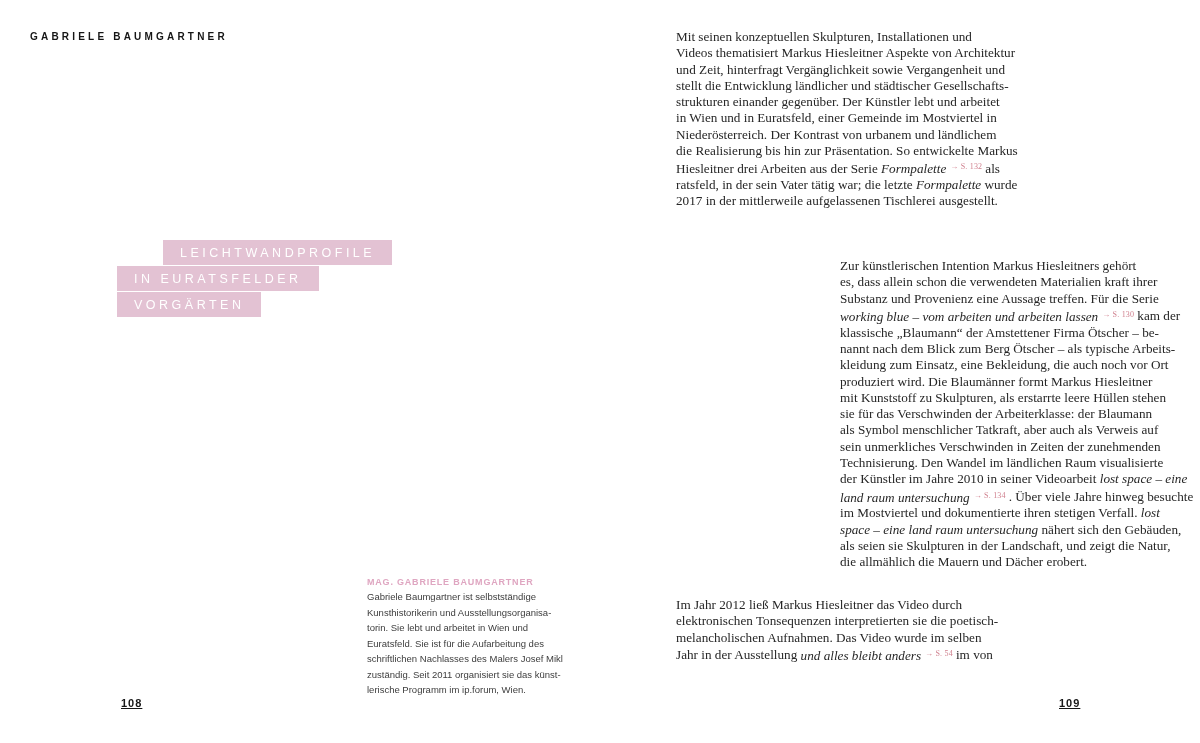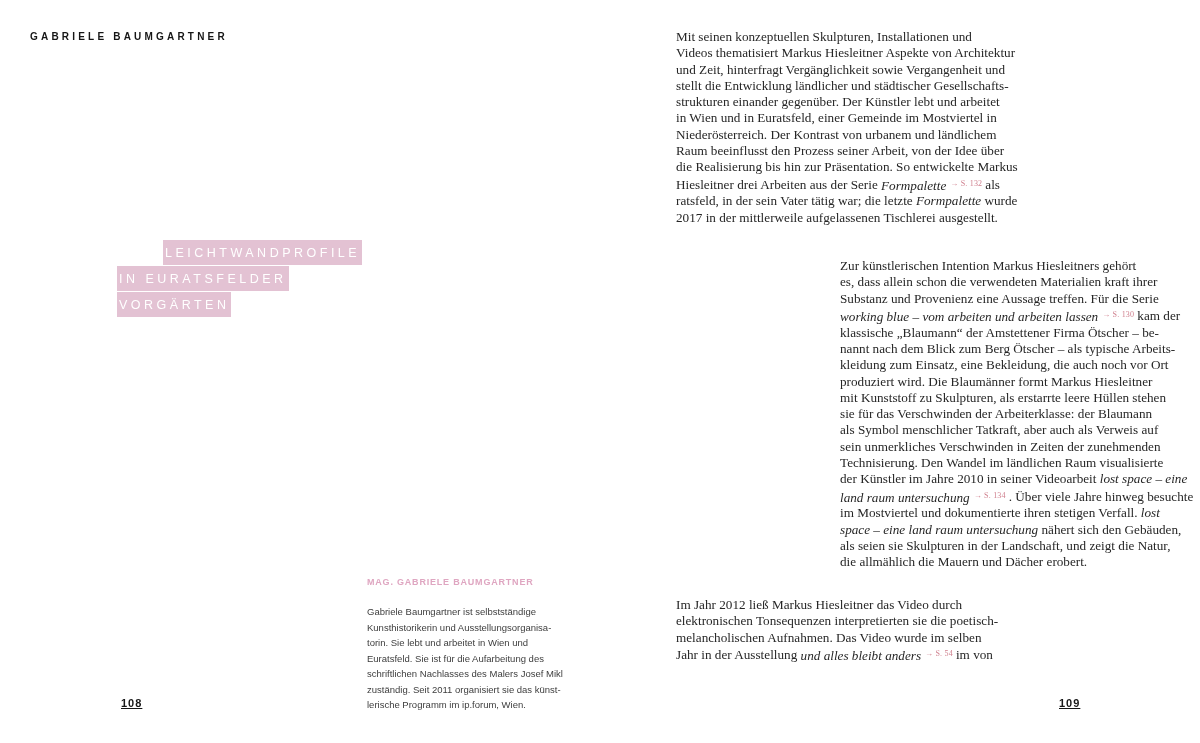--- a/index.html
+++ b/index.html
@@ -25,30 +25,30 @@
     font-size:10px;letter-spacing:3.2px;color:#161616;white-space:nowrap;
   }
 
   
   .title-block{left:117px;top:240px;}
   .title-block .line{
     display:block;width:max-content;
     background:var(--title-block-bg);color:var(--title-text);
     font-family:"Liberation Sans", sans-serif;
     font-size:12.5px;letter-spacing:3.5px;
-    height:25px;line-height:26px;padding:0 2px;
+    height:25px;line-height:26px;padding:0 17px;
     margin-bottom:1px;white-space:nowrap;
   }
   .title-block .line:first-child{margin-left:46px;}
 
   
   .bio{left:367px;top:577px;width:225px;font-family:"Liberation Sans", sans-serif;}
   .bio-heading{
     color:var(--bio-heading);font-weight:bold;font-size:9px;
-    letter-spacing:0.8px;margin-bottom:17px;white-space:nowrap;
+    letter-spacing:0.8px;margin-bottom:2px;white-space:nowrap;
   }
   .bio-lines .line{
     font-size:9.5px;color:#3d3d3d;line-height:15.5px;white-space:nowrap;
   }
 
   
   .para{font-size:13.2px;color:var(--body-text);}
   .para .line{line-height:16.3px;white-space:nowrap;}
   .para-1{left:676px;top:29px;}
   .para-2{left:840px;top:258px;}
@@ -93,21 +93,20 @@
 </div>
 
 <div class="abs para para-1">
     <div class="line"><span class="seg-n">Mit seinen konzeptuellen Skulpturen, Installationen und</span></div>
     <div class="line"><span class="seg-n">Videos thematisiert Markus Hiesleitner Aspekte von Architektur</span></div>
     <div class="line"><span class="seg-n">und Zeit, hinterfragt Vergänglichkeit sowie Vergangenheit und</span></div>
     <div class="line"><span class="seg-n">stellt die Entwicklung ländlicher und städtischer Gesellschafts-</span></div>
     <div class="line"><span class="seg-n">strukturen einander gegenüber. Der Künstler lebt und arbeitet</span></div>
     <div class="line"><span class="seg-n">in Wien und in Euratsfeld, einer Gemeinde im Mostviertel in</span></div>
     <div class="line"><span class="seg-n">Niederösterreich. Der Kontrast von urbanem und ländlichem</span></div>
-    <div class="line"><span class="seg-n">Raum beeinflusst den Prozess seiner Arbeit, von der Idee über</span></div>
     <div class="line"><span class="seg-n">die Realisierung bis hin zur Präsentation. So entwickelte Markus</span></div>
     <div class="line"><span class="seg-n">Hiesleitner drei Arbeiten aus der Serie </span><span class="seg-i">Formpalette</span><span class="seg-r">→ S. 132</span><span class="seg-n">als</span></div>
     <div class="line"><span class="seg-n">ratsfeld, in der sein Vater tätig war; die letzte </span><span class="seg-i">Formpalette</span><span class="seg-n"> wurde</span></div>
     <div class="line"><span class="seg-n">2017 in der mittlerweile aufgelassenen Tischlerei ausgestellt.</span></div>
   </div>
 
 <div class="abs para para-2">
     <div class="line"><span class="seg-n">Zur künstlerischen Intention Markus Hiesleitners gehört</span></div>
     <div class="line"><span class="seg-n">es, dass allein schon die verwendeten Materialien kraft ihrer</span></div>
     <div class="line"><span class="seg-n">Substanz und Provenienz eine Aussage treffen. Für die Serie</span></div>

